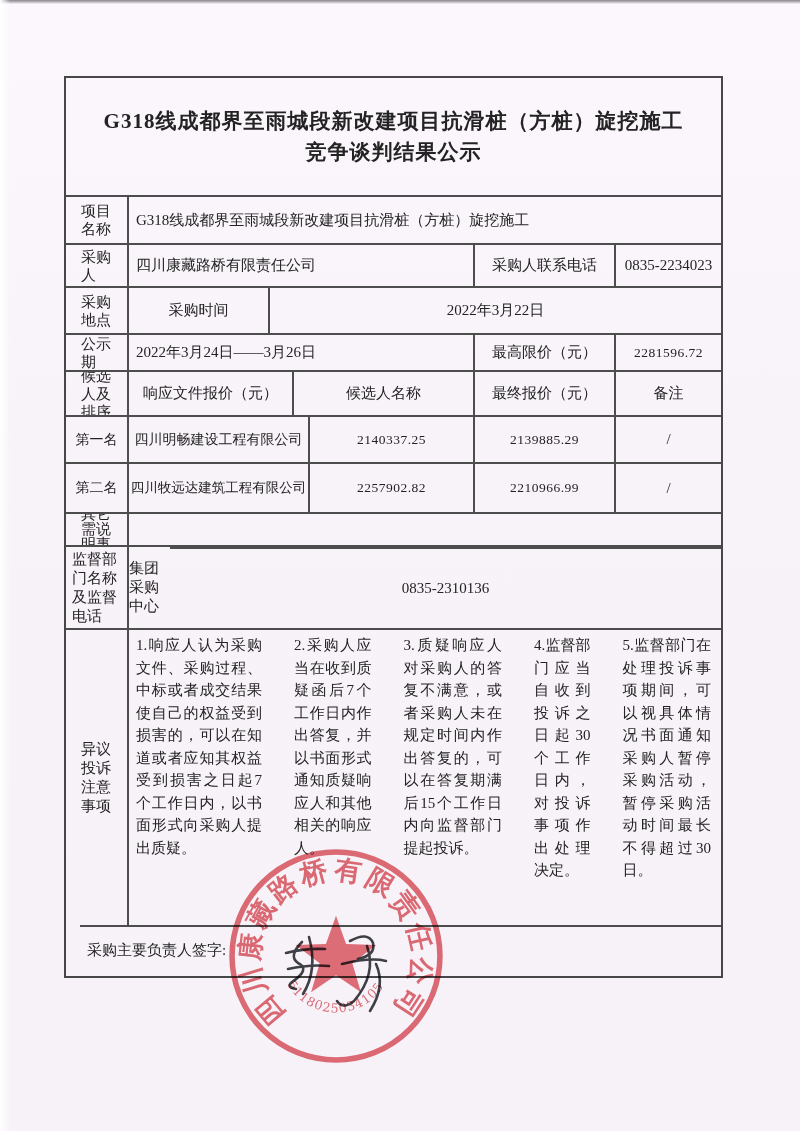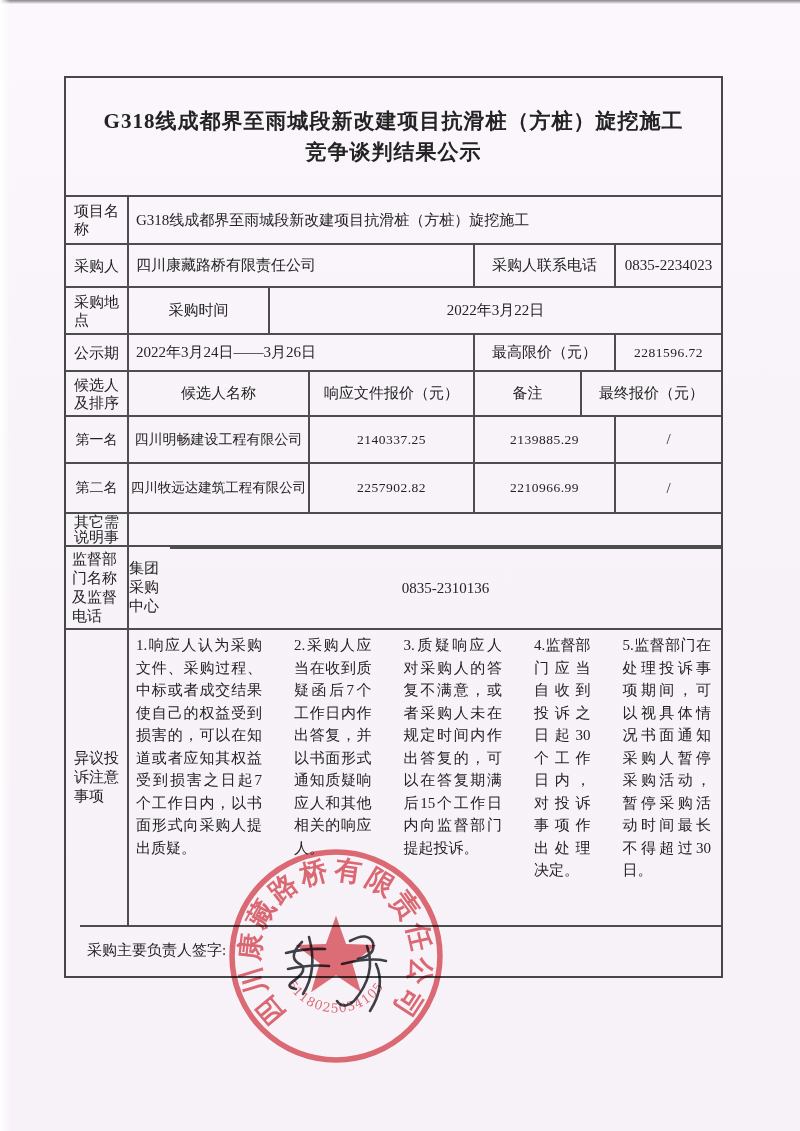--- a/index.html
+++ b/index.html
@@ -32,21 +32,21 @@
   .row{display:flex;box-sizing:border-box;border-top:2px solid #4d4d4d;align-items:stretch;}
   .row.first{border-top:none;}
   .c{box-sizing:border-box;display:flex;align-items:center;overflow:hidden;}
   .bl{border-left:2px solid #4d4d4d;}
   .grow{flex:1;}
   .w61{width:61px;flex:0 0 61px;}
   .w346{width:346px;flex:0 0 346px;}
   .w181{width:181px;flex:0 0 181px;}
   .w165{width:165px;flex:0 0 165px;}
   .w141{width:141px;flex:0 0 141px;}
-  .lab{padding:1px 3px 1px 8px;line-height:18px;}
+  .lab{padding:1px 3px 1px 15px;line-height:18px;}
   .padl{padding-left:7px;padding-right:4px;}
   .ctr{justify-content:center;text-align:center;}
   .title-row{height:117px;align-items:center;justify-content:center;}
   .title-wrap{width:100%;text-align:center;font-weight:bold;font-size:21px;line-height:31px;letter-spacing:1px;}
   .num{font-size:13.5px;letter-spacing:0.5px;}
   .sup-right{flex:1;display:flex;flex-direction:row;}
   .sup-sub{flex:0 0 41px;display:flex;align-items:center;justify-content:center;box-sizing:border-box;}
   .sup-sub + .sup-sub{border-top:2px solid #4d4d4d;flex:1;}
   .obj-cell{flex:1;display:flex;flex-direction:row;justify-content:center;padding:4px 10px 4px 7px;gap:32px;}
   .obj-line{font-size:15px;line-height:22.5px;text-align:justify;}
@@ -90,24 +90,24 @@
 
     <div class="row" style="height:37px">
       <div class="c w61 lab">公示期</div>
       <div class="c bl w346 padl">2022年3月24日——3月26日</div>
       <div class="c bl w141 ctr">最高限价（元）</div>
       <div class="c bl grow ctr num">2281596.72</div>
     </div>
 
     <div class="row" style="height:45px">
       <div class="c w61 lab">候选人及排序</div>
+      <div class="c bl w165 ctr">响应文件报价（元）</div>
       <div class="c bl w181 ctr">候选人名称</div>
-      <div class="c bl w165 ctr">响应文件报价（元）</div>
+      <div class="c bl w141 ctr">最终报价（元）</div>
       <div class="c bl grow ctr">备注</div>
-      <div class="c bl w141 ctr">最终报价（元）</div>
     </div>
 
     <div class="row" style="height:47px">
       <div class="c w61 ctr" style="font-size:14px">第一名</div>
       <div class="c bl w181 ctr" style="font-size:14px">四川明畅建设工程有限公司</div>
       <div class="c bl w165 ctr num">2140337.25</div>
       <div class="c bl w141 ctr num">2139885.29</div>
       <div class="c bl grow ctr">/</div>
     </div>
 

